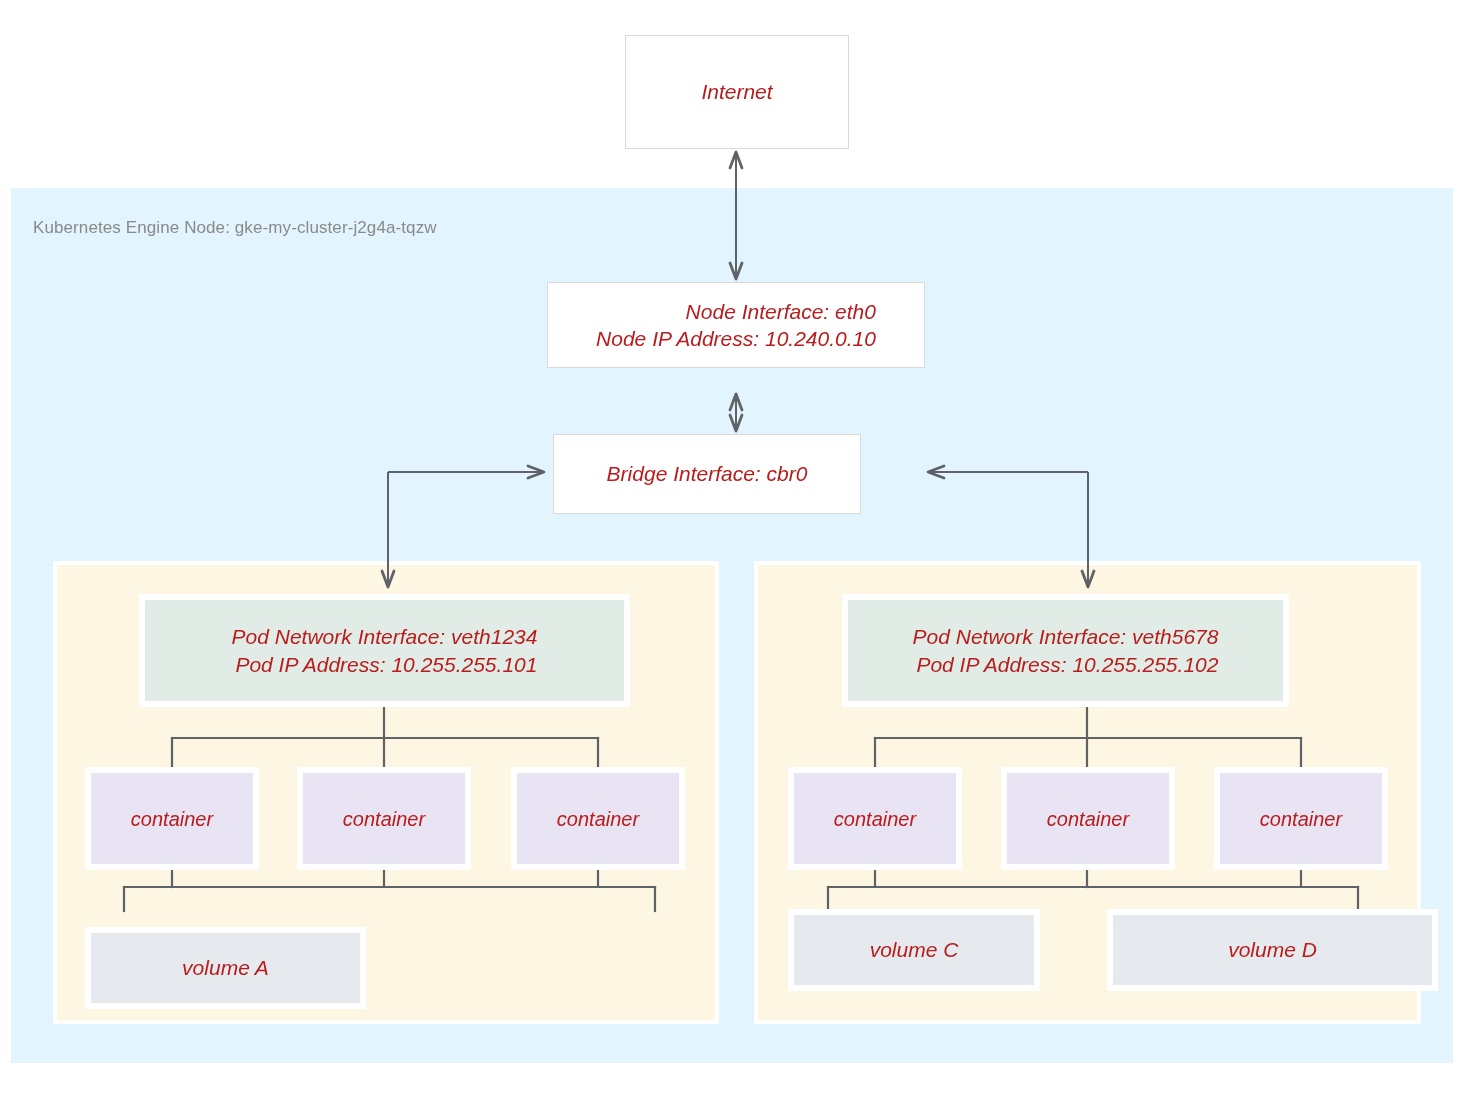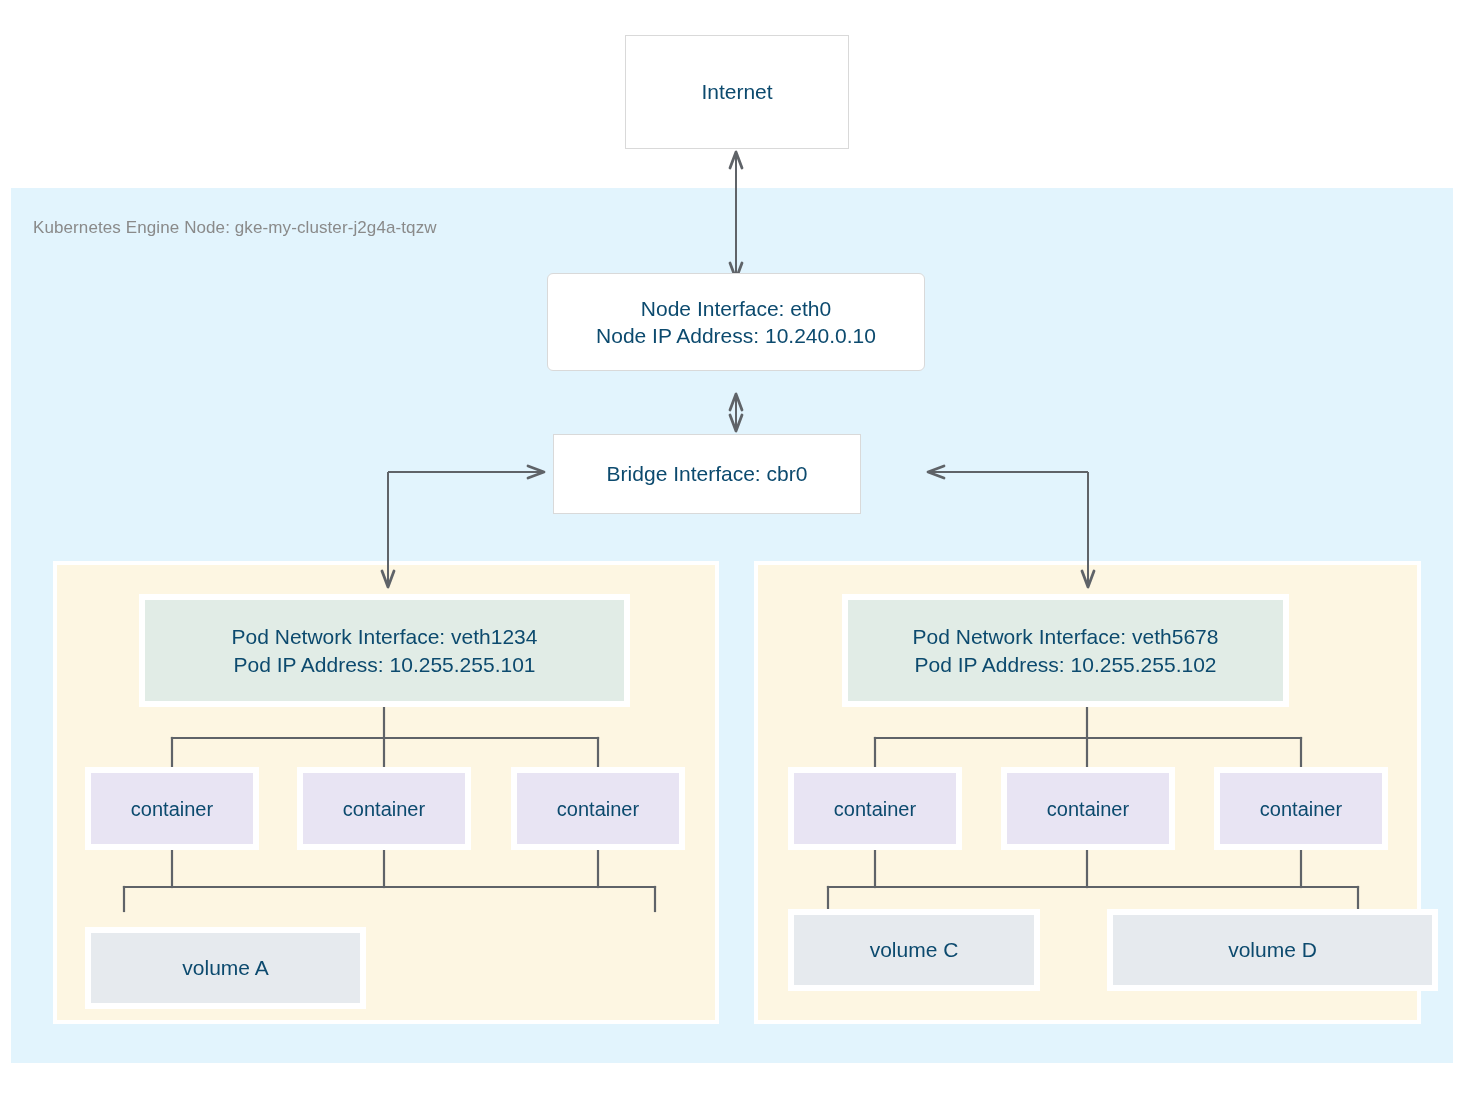--- a/index.html
+++ b/index.html
@@ -23,24 +23,25 @@
     overflow: hidden;
   }
 
   
   .box {
     position: absolute;
     box-sizing: border-box;
     display: flex;
     align-items: center;
     justify-content: center;
-    text-align: center;
-    color: #0c4a6e;
+    text-align: right;
+    color: #b91c1c;
     line-height: 1.30;
     white-space: pre-line;
+    font-style: italic;
   }
 
   
   .node-region {
     position: absolute;
     left: 11px;
     top: 188px;
     width: 1442px;
     height: 875px;
     background: #e2f4fd;
@@ -65,38 +66,38 @@
   #pod-region-0 { left: 53px;  top: 561px; width: 666px; height: 463px; }
   #pod-region-1 { left: 754px; top: 561px; width: 667px; height: 463px; }
 
   
   .plain-box {
     background: #ffffff;
     border: 1px solid #d9d9d9;
     font-size: 21px;
   }
   #internet-box       { left: 625px; top: 35px;  width: 224px; height: 114px; }
-  #node-interface-box { left: 547px; top: 273px; width: 378px; height: 98px; border-radius: 6px; }
+  #node-interface-box { left: 547px; top: 282px; width: 378px; height: 86px; }
   #bridge-box         { left: 553px; top: 434px; width: 308px; height: 80px;  }
 
   
   .pod-net-box {
     background: #e1ece6;
     border: 6px solid #ffffff;
     font-size: 21px;
   }
   #pod-net-0 { left: 139px; top: 594px; width: 491px; height: 113px; }
   #pod-net-1 { left: 842px; top: 594px; width: 447px; height: 113px; }
 
   
   .container-box {
     background: #e8e4f3;
     border: 6px solid #ffffff;
     font-size: 20px;
-    height: 83px;
+    height: 103px;
   }
   #container-0-0 { left: 85px;   top: 767px; width: 174px; }
   #container-0-1 { left: 297px;  top: 767px; width: 174px; }
   #container-0-2 { left: 511px;  top: 767px; width: 174px; }
   #container-1-0 { left: 788px;  top: 767px; width: 174px; }
   #container-1-1 { left: 1001px; top: 767px; width: 174px; }
   #container-1-2 { left: 1214px; top: 767px; width: 174px; }
 
   
   .volume-box {

